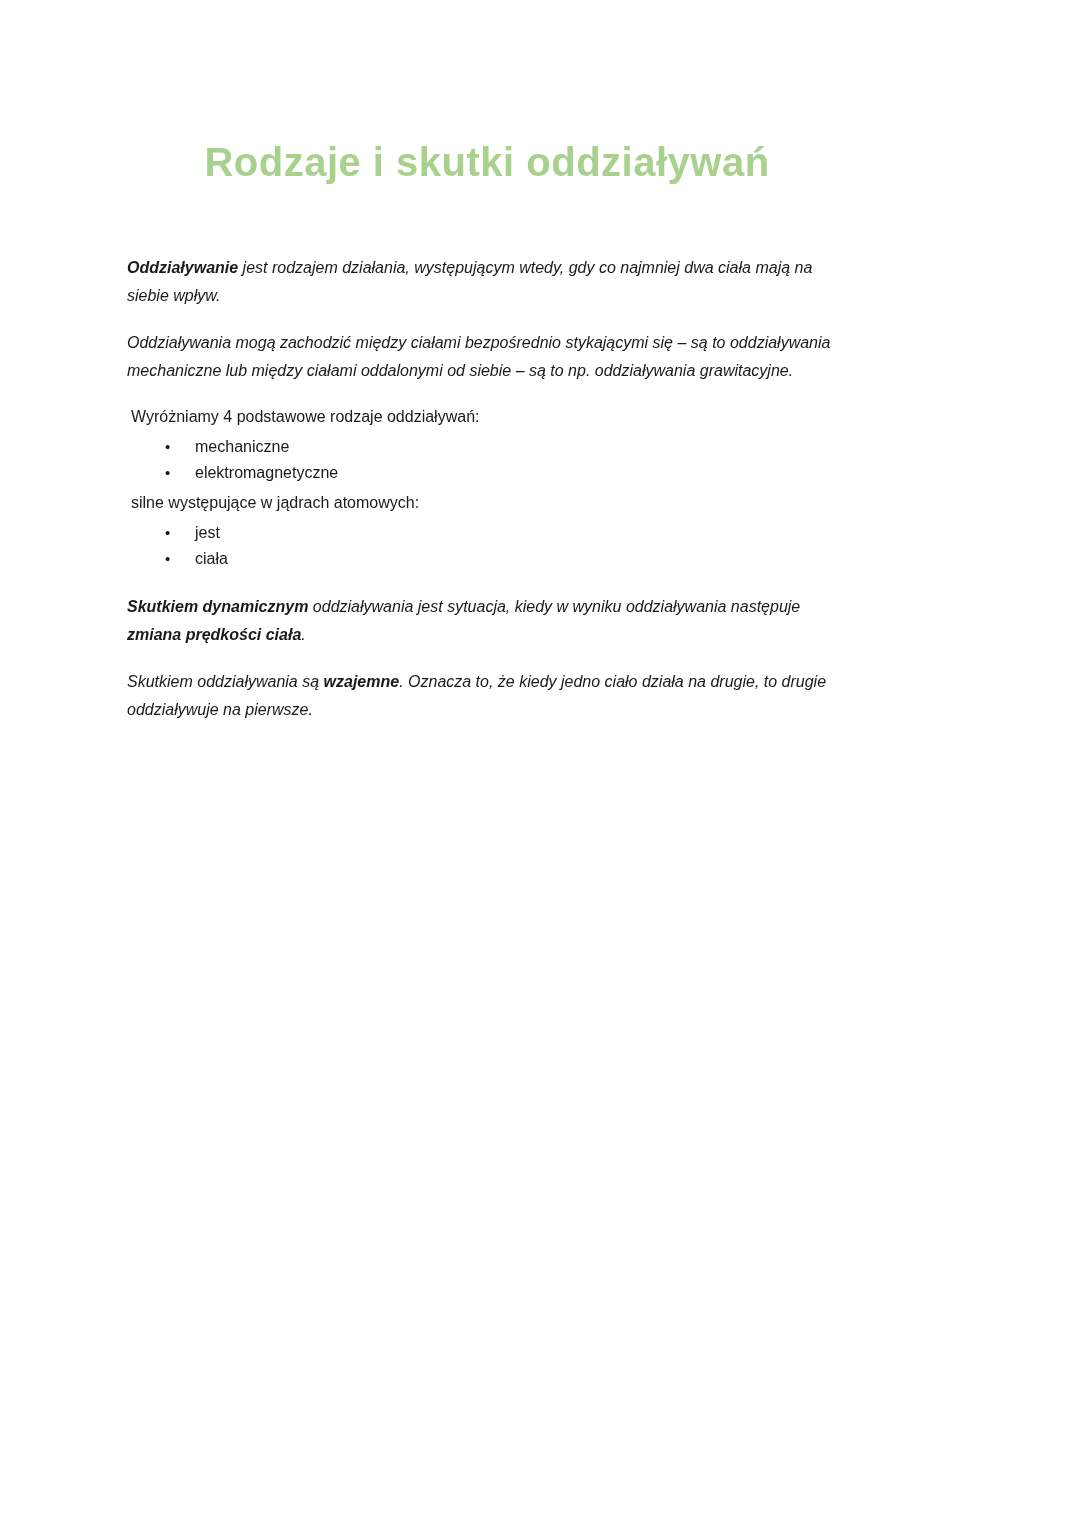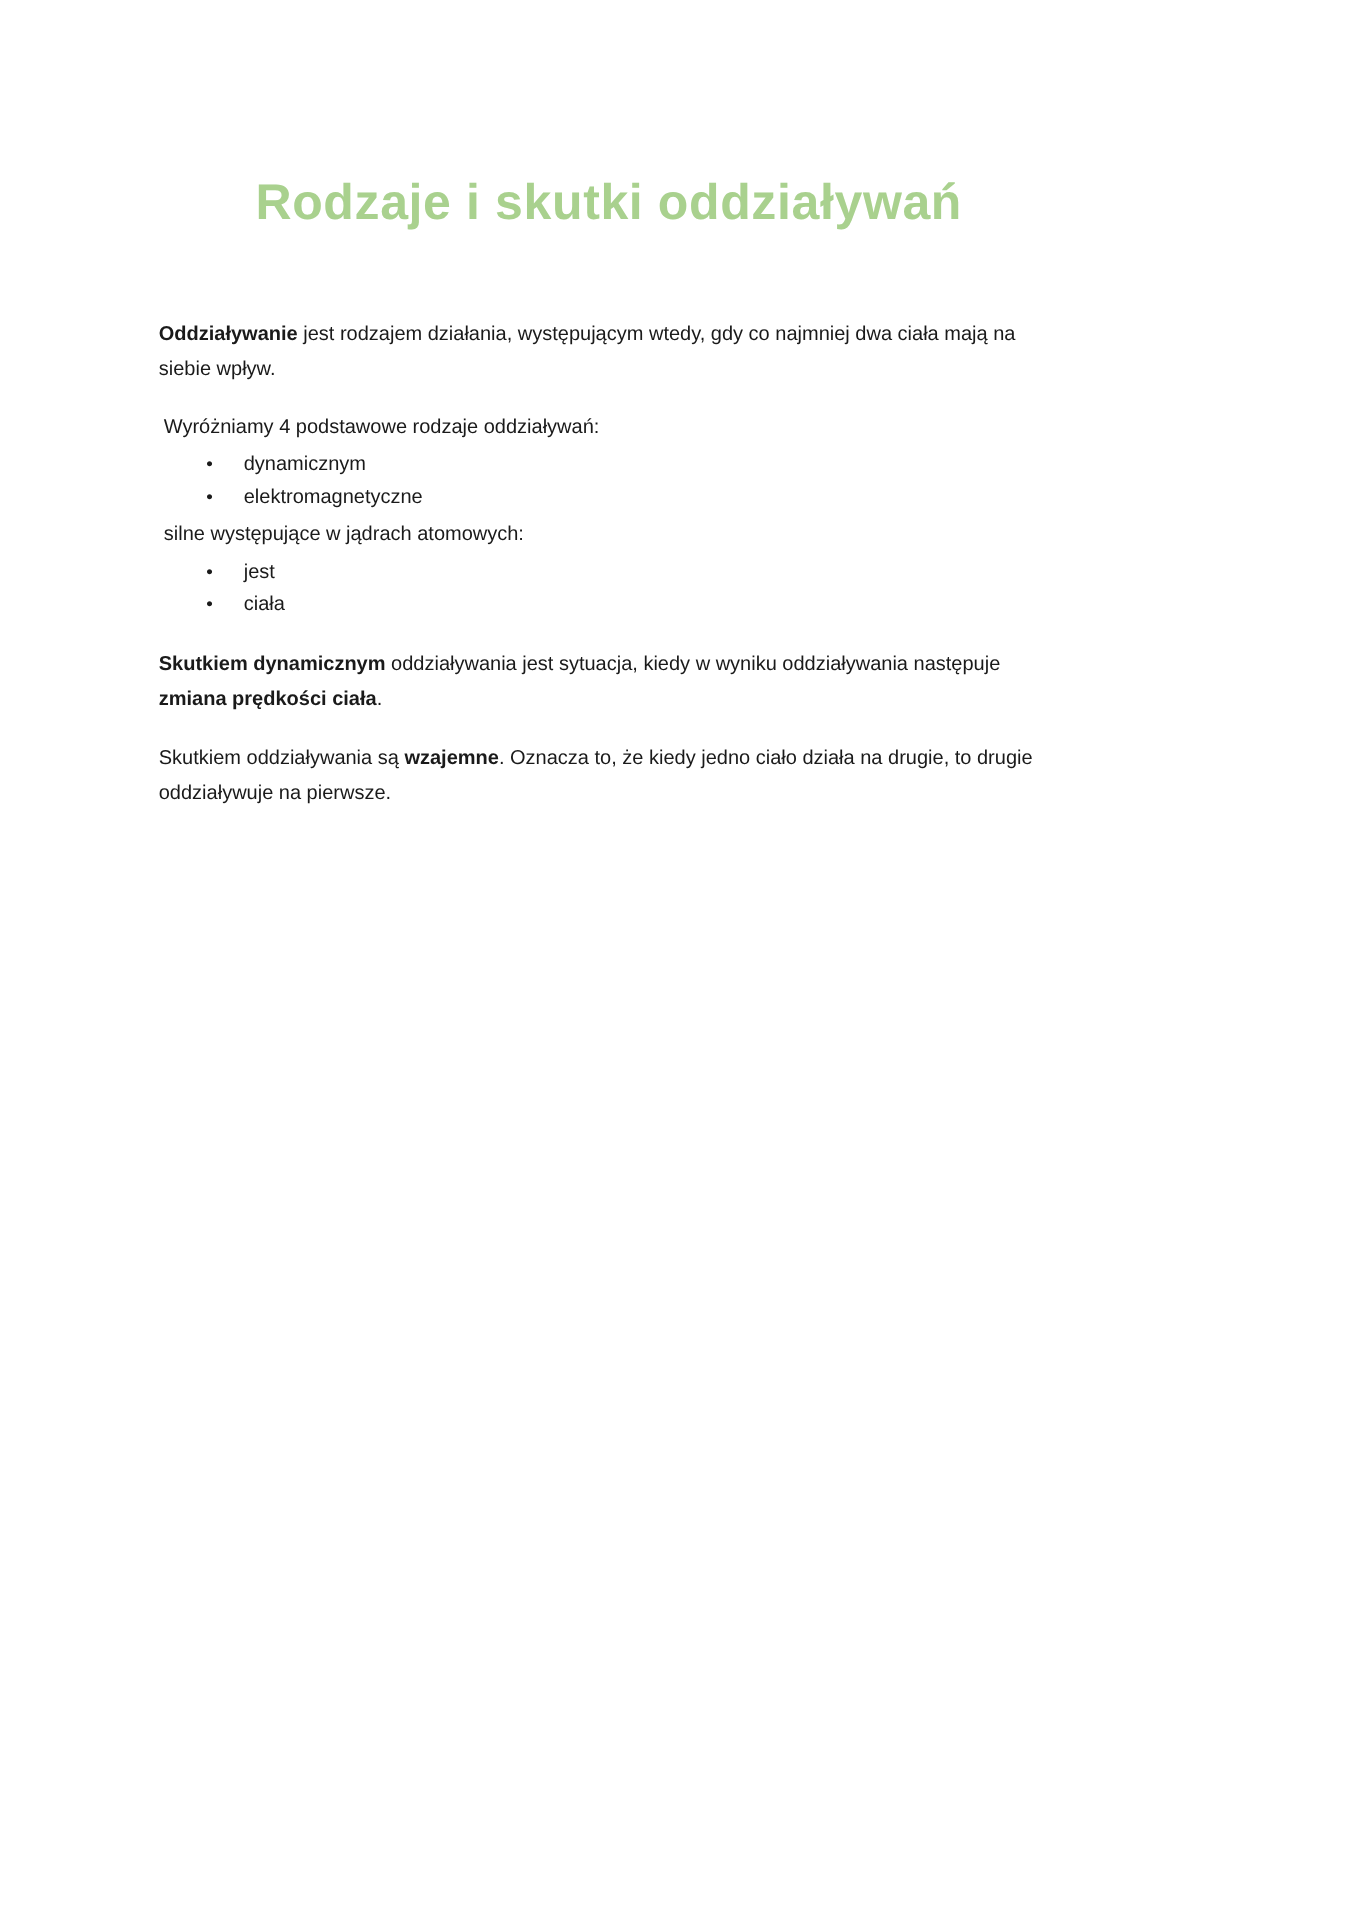--- a/index.html
+++ b/index.html
@@ -25,20 +25,21 @@
     font-weight: 700;
     color: #a9d18e;
     line-height: 1.2;
     letter-spacing: 0.5px;
   }
   .para {
     margin: 0 0 19px 0;
     font-size: 16px;
     line-height: 28px;
     max-width: 828px;
+    font-style: italic;
   }
   .para b { font-weight: 700; }
   .list-block {
     margin: 0 0 21px 0;
     font-size: 16px;
     line-height: 26px;
     max-width: 828px;
   }
   .list-line { margin: 4px; }
   .list-item {
@@ -54,24 +55,25 @@
 </style>
 </head>
 <body>
 
 <div class="page" style="color: rgb(26, 26, 26); background: rgb(255, 255, 255);">
 
   <h1 class="doc-title" style="color: rgb(169, 209, 142);">Rodzaje i skutki oddziaływań</h1>
 
   <p class="para"><b>Oddziaływanie</b><span> jest rodzajem działania, występującym wtedy, gdy co najmniej dwa ciała mają na siebie wpływ.</span></p>
 
+  <p class="para"><span>Oddziaływania mogą zachodzić między ciałami bezpośrednio stykającymi się – są to oddziaływania mechaniczne lub między ciałami oddalonymi od siebie – są to np. oddziaływania grawitacyjne.</span></p>
 
   <div class="list-block">
     <div class="list-line"><span>Wyróżniamy 4 podstawowe rodzaje oddziaływań:</span></div>
-    <div class="list-item"><span class="bullet">•</span><span>dynamicznym</span></div>
+    <div class="list-item"><span class="bullet">•</span><span>mechaniczne</span></div>
     <div class="list-item"><span class="bullet">•</span><span>elektromagnetyczne</span></div>
     <div class="list-line"><span>silne występujące w jądrach atomowych:</span></div>
     <div class="list-item"><span class="bullet">•</span><span>jest</span></div>
     <div class="list-item"><span class="bullet">•</span><span>ciała</span></div>
   </div>
 
   <p class="para"><b>Skutkiem dynamicznym</b><span> oddziaływania jest sytuacja, kiedy w wyniku oddziaływania następuje </span><b>zmiana prędkości ciała</b><span>.</span></p>
 
 
   <p class="para"><span>Skutkiem oddziaływania są </span><b>wzajemne</b><span>. Oznacza to, że kiedy jedno ciało działa na drugie, to drugie oddziaływuje na pierwsze.</span></p>

